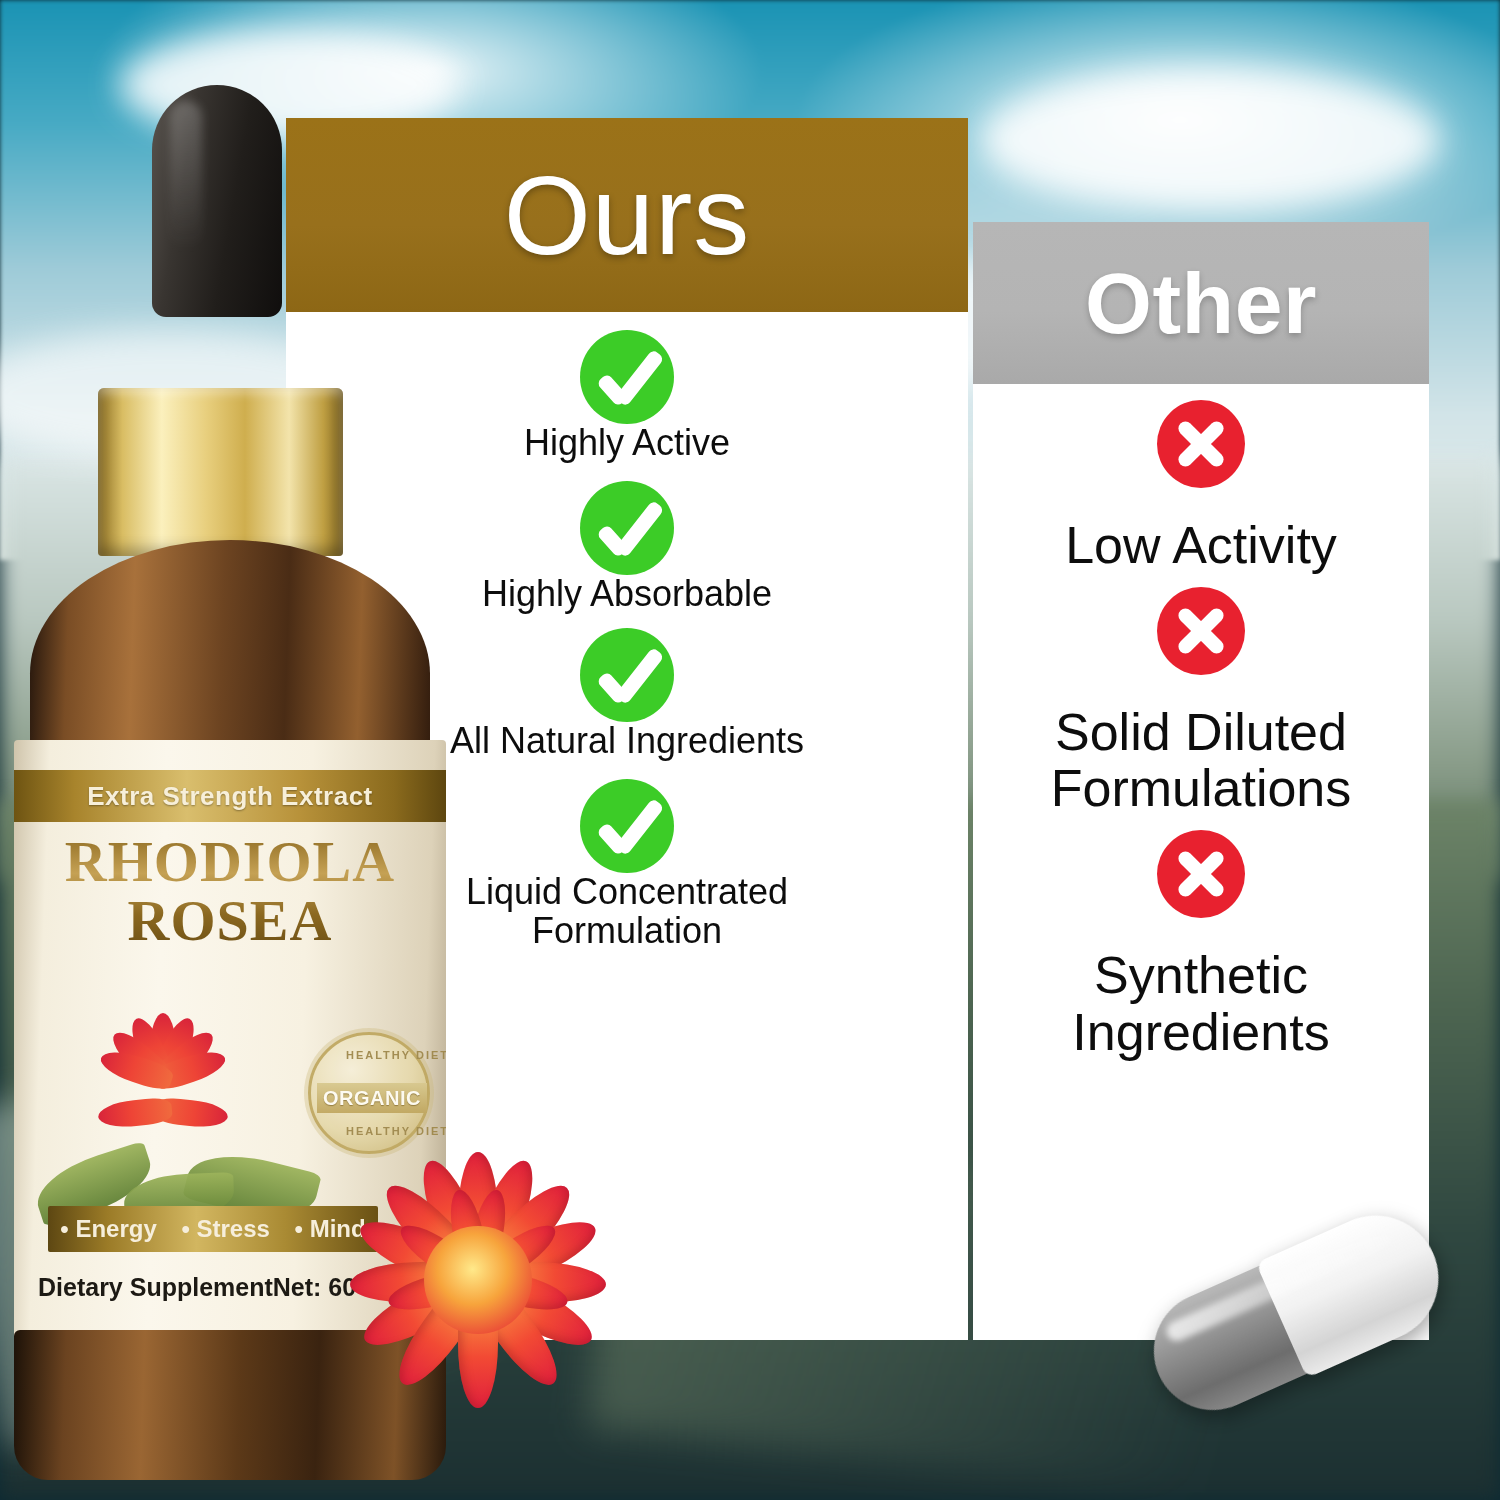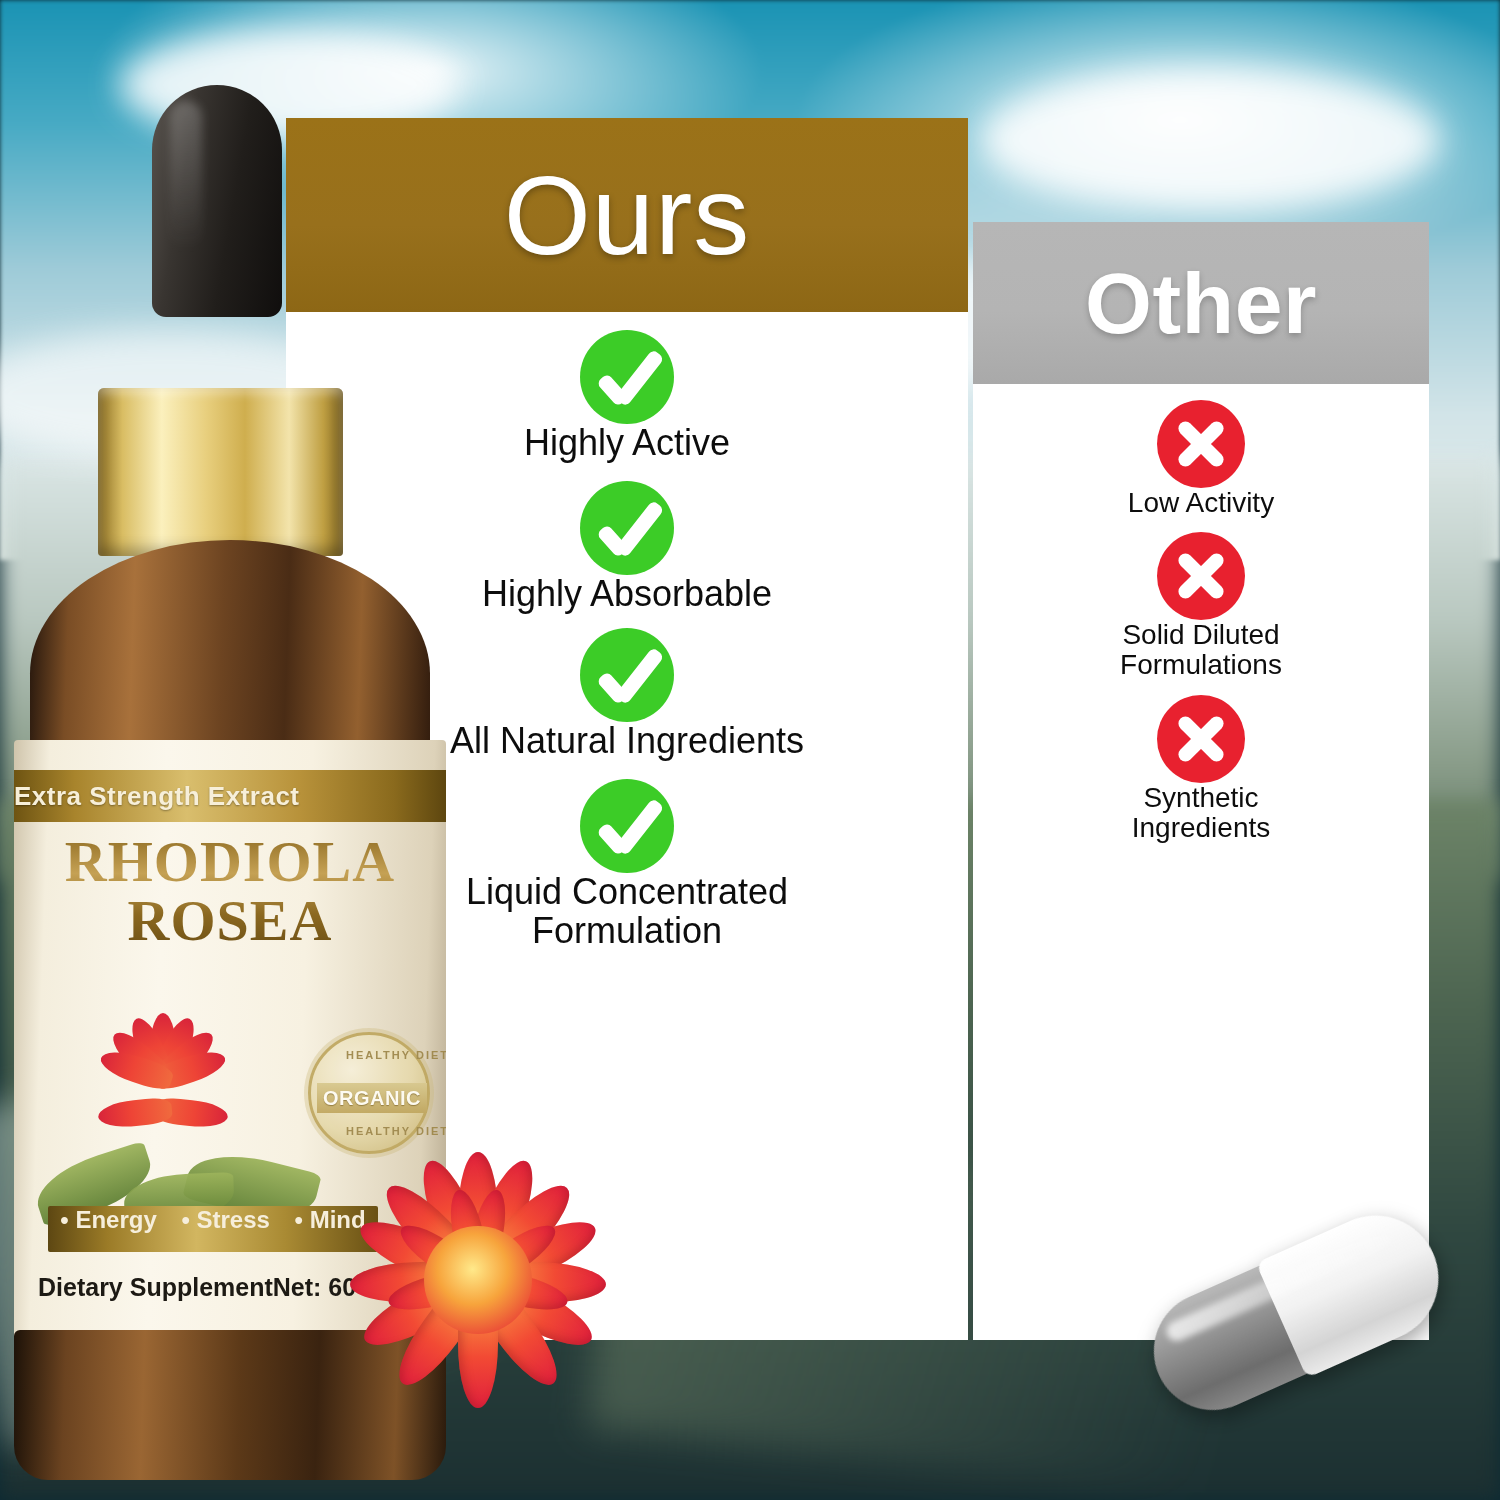--- a/index.html
+++ b/index.html
@@ -79,21 +79,21 @@
   }
 
   
   .col-list { position:absolute; }
   #ours-list { left:286px; top:330px; width:682px; }
   #other-list { left:973px; top:400px; width:456px; }
 
   .item { display:flex; flex-direction:column; align-items:center; }
   .item-label { text-align:center; color:#0d0d0d; line-height:1.08; }
   #ours-list .item-label { font-size:36px; }
-  #other-list .item-label { font-size:28px; }
+  #other-list .item-label { font-size:52px;margin-top:29px; }
 
   
   .ico { position:relative; flex:none; }
   .ico.check { width:94px; height:94px; border-radius:50%; background:#3ccc27; }
   .ico.check::before, .ico.check::after {
     content:""; position:absolute; background:#fff; border-radius:6px;
   }
   .ico.check::before { width:15px; height:32px; left:25px; top:44px; transform:rotate(-42deg); }
   .ico.check::after  { width:15px; height:62px; left:52px; top:17px; transform:rotate(38deg); }
 
@@ -132,37 +132,37 @@
   }
   .label {
     position:absolute; left:14px; top:655px; width:432px; height:600px;
     background:linear-gradient(92deg,#cfc4ab 0%, #f4eedd 8%, #fbf7ec 34%, #f7f1e1 66%, #ddd2b9 93%, #b9ac92 100%);
     border-radius:4px;
     overflow:hidden;
   }
   .lbl-band-top {
     position:absolute; left:0; top:30px; width:100%; height:52px;
     background:linear-gradient(90deg,#6e5412 0%, #a8842c 14%, #d9be6d 40%, #b8923a 66%, #8a6a1d 88%, #5d460f 100%);
-    display:flex; align-items:center; justify-content:flex-start;
+    display:flex; align-items:center; justify-content:center;
   }
   .lbl-band-top span {
     color:#f7efd9; font-size:26px; font-weight:700; letter-spacing:.5px;
     text-shadow:0 1px 2px rgba(0,0,0,.35);
   }
   .lbl-title {
     position:absolute; left:0; top:92px; width:100%;
     text-align:center; font-family:"Liberation Serif", serif;
     font-size:58px; font-weight:700; line-height:1.02; letter-spacing:1px;
     background:linear-gradient(#8e6b22, #c5a154 35%, #8b6820 70%, #6d5015);
     -webkit-background-clip:text; background-clip:text; color:transparent;
   }
   .lbl-band-bot {
     position:absolute; left:34px; bottom:88px; width:330px; height:46px;
     background:linear-gradient(90deg,#5d4712 0%, #9b7b27 18%, #d2b660 45%, #a98a33 72%, #6a5114 100%);
-    display:flex; align-items:flex-start; justify-content:space-around;
+    display:flex; align-items:center; justify-content:space-around;
     border-radius:2px;
   }
   .lbl-band-bot span { color:#f6eedb; font-size:24px; font-weight:700; }
   .lbl-foot {
     position:absolute; left:24px; bottom:38px; width:384px;
     display:flex; justify-content:flex-start; align-items:baseline;
     color:#1d1a14; font-size:25px; font-weight:700;
   }
   .lbl-flower {
     position:absolute; left:18px; bottom:126px; width:285px; height:225px;

